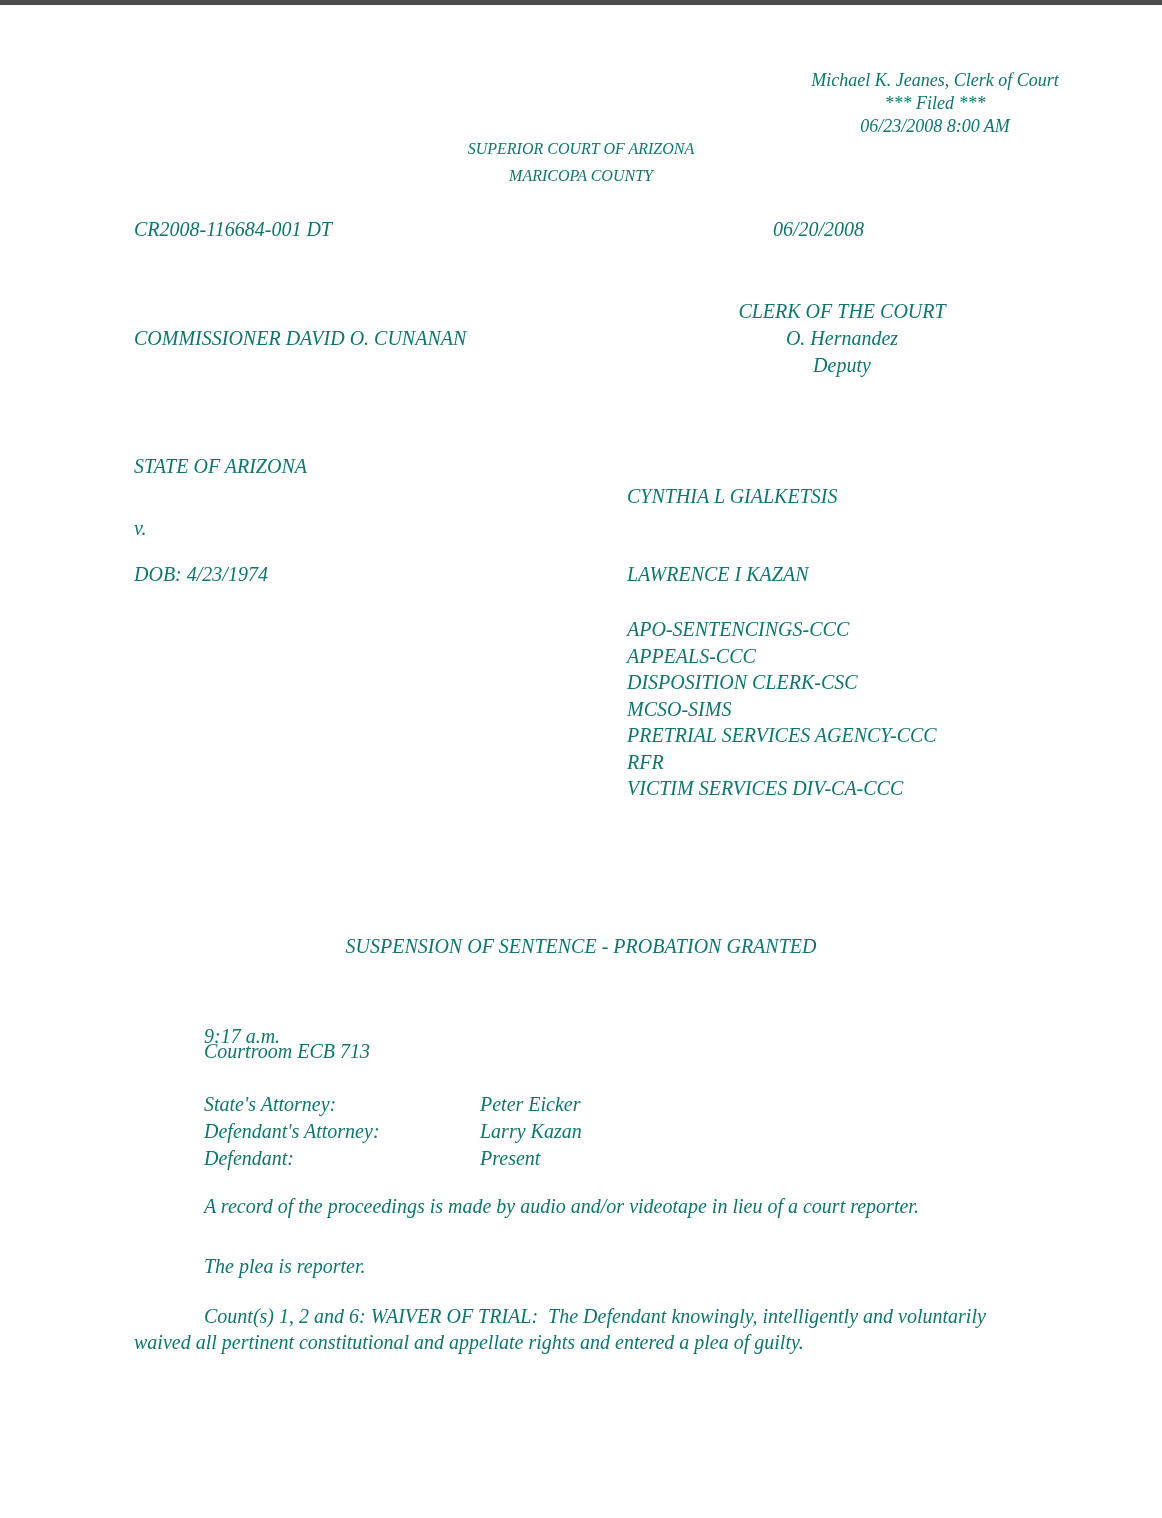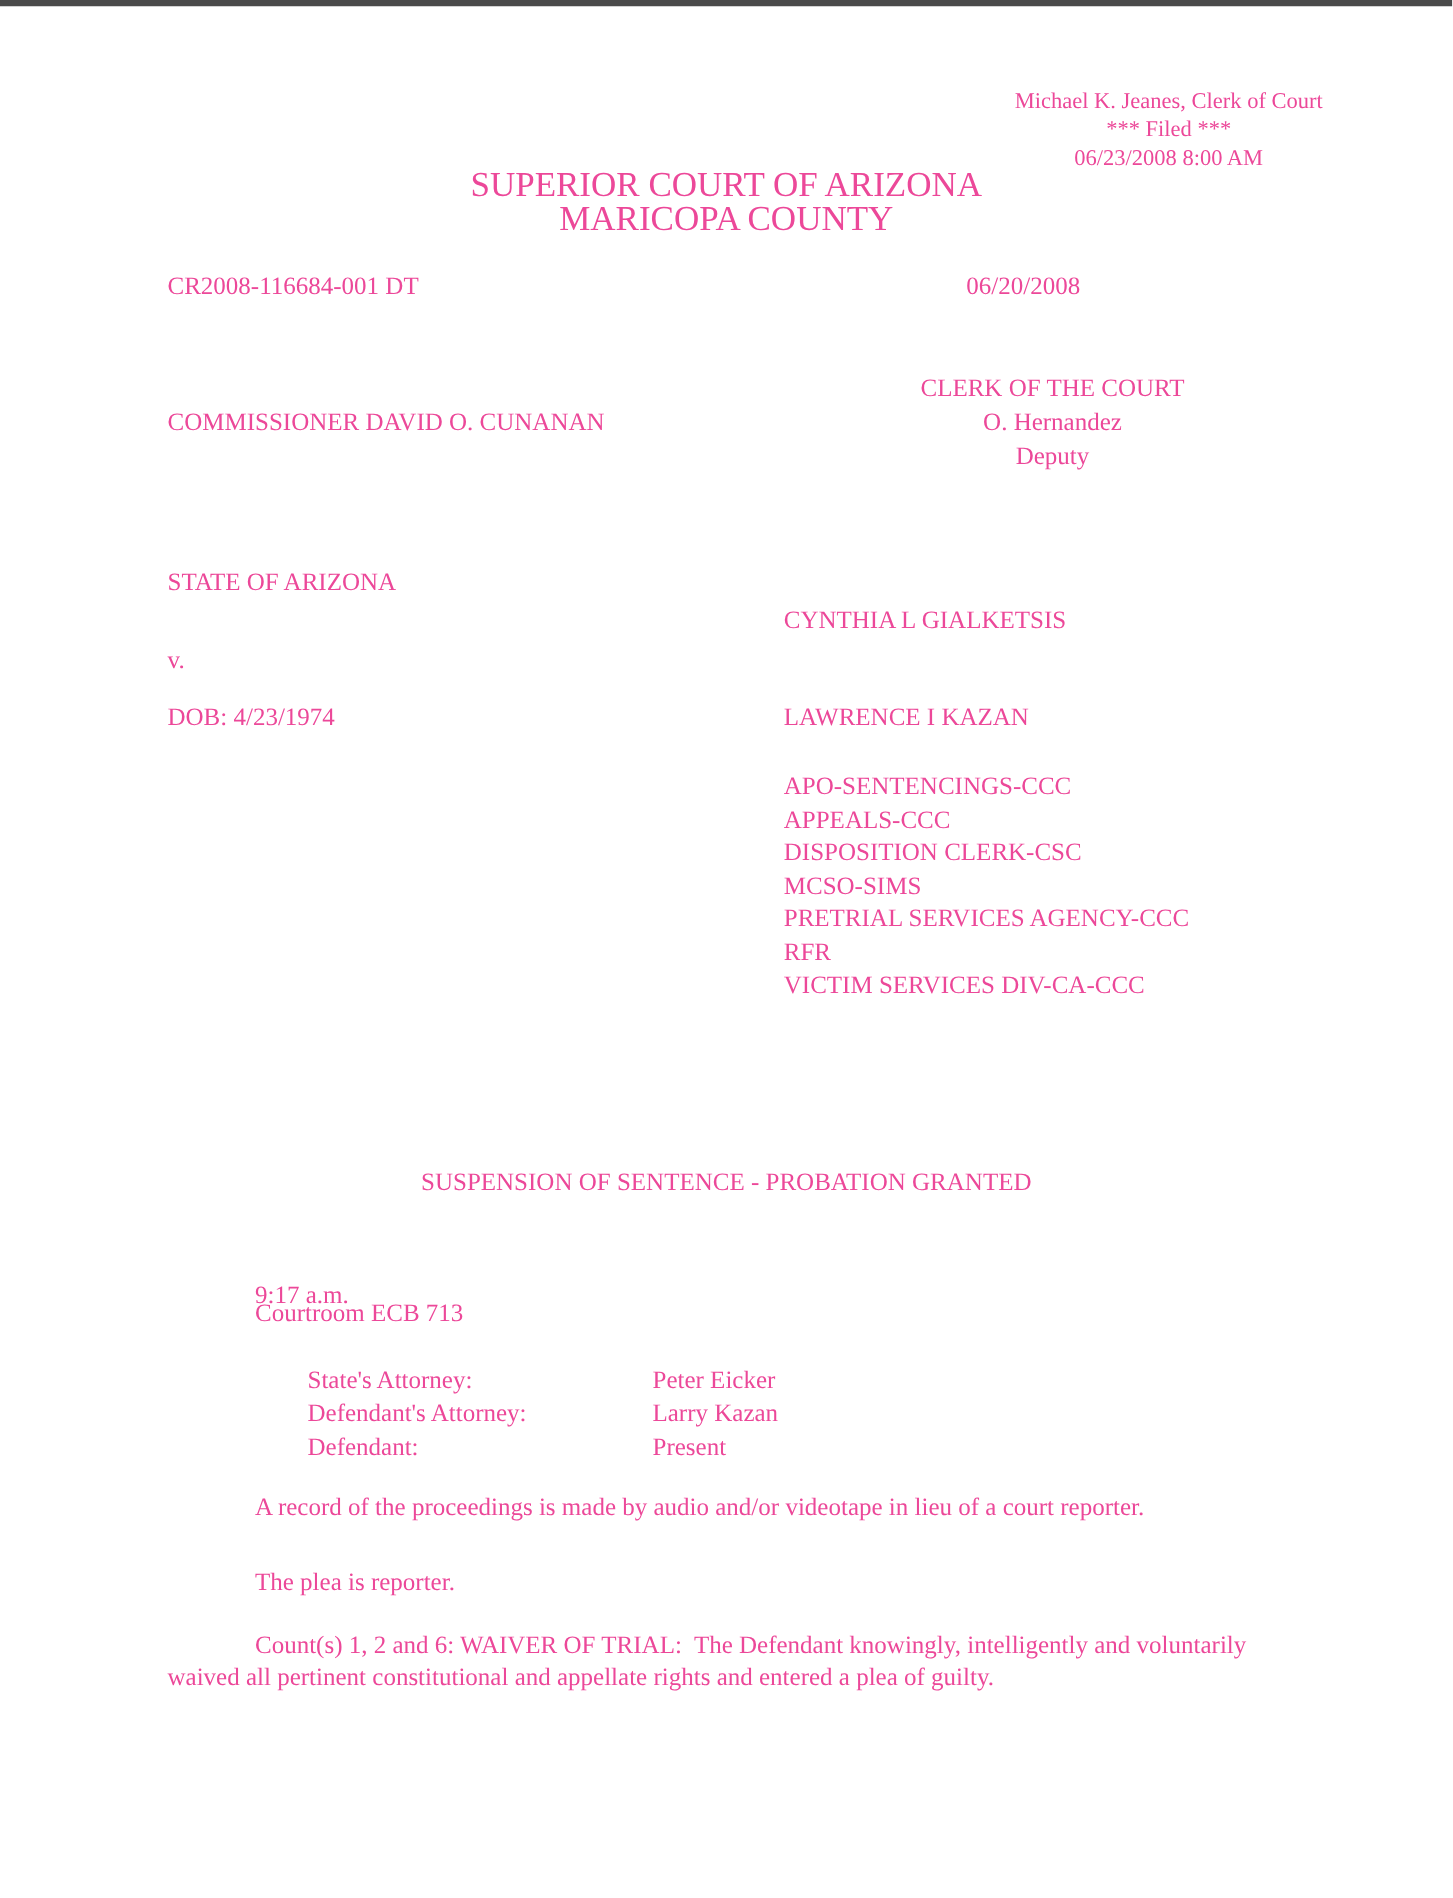--- a/index.html
+++ b/index.html
@@ -3,40 +3,41 @@
 <meta charset="utf-8">
 <style>
   html, body { margin: 0; padding: 0; background: #ffffff; }
   .page {
     position: relative;
     width: 1162px;
     height: 1372px;
     background: #ffffff;
     overflow: hidden;
     font-family: "Liberation Serif", "DejaVu Serif", serif;
-    color: #ec4899;
+    color: #0f766e;
     font-size: 20px;
     line-height: 26px;
+    font-style: italic;
   }
   .abs { position: absolute; }
   .scan-edge-top {
     position: absolute;
     left: 0; top: 0;
     width: 100%; height: 5px;
     background: #4a4a4a;
   }
   .stamp {
     left: 743px; top: 69px; width: 384px;
     text-align: center;
     font-size: 18px; line-height: 23px;
   }
   .court-header {
     left: 0; top: 135px; width: 1162px;
     text-align: center;
-    font-size: 28px; line-height: 27px;
+    font-size: 16px; line-height: 27px;
   }
   .case-number { left: 134px; top: 216px; }
   .case-date   { left: 773px; top: 216px; }
   .clerk-block {
     left: 627px; top: 298px; width: 430px;
     text-align: center; line-height: 27px;
   }
   .commissioner { left: 134px; top: 325px; }
   .plaintiff        { left: 134px; top: 453px; }
   .plaintiff-counsel{ left: 627px; top: 453px; margin-top: 30px; }
@@ -44,21 +45,21 @@
   .defendant-block  { left: 134px; top: 561px; line-height: 26px; }
   .defense-counsel  { left: 627px; top: 561px; }
   .distribution     { left: 627px; top: 616px; line-height: 26.5px; }
   .me-title {
     left: 134px; top: 933px; width: 894px;
     text-align: center;
   }
   .me-time      { left: 204px; top: 987px; margin-top: 36px; }
   .me-courtroom { left: 204px; top: 1038px; }
   .appearances  { left: 204px; top: 1091px; line-height: 27px; }
-  .appearances .row { display: grid; grid-template-columns: 276px auto; margin-left: 42px; }
+  .appearances .row { display: grid; grid-template-columns: 276px auto; }
   .para {
     left: 134px; width: 894px;
     text-indent: 70px;
     line-height: 26px;
     white-space: pre-wrap;
   }
   .para-record { top: 1193px; }
   .para-plea   { top: 1253px; }
   .para-waiver { top: 1303px; }
   .footer-docket { left: 134px; top: 1368px; }

